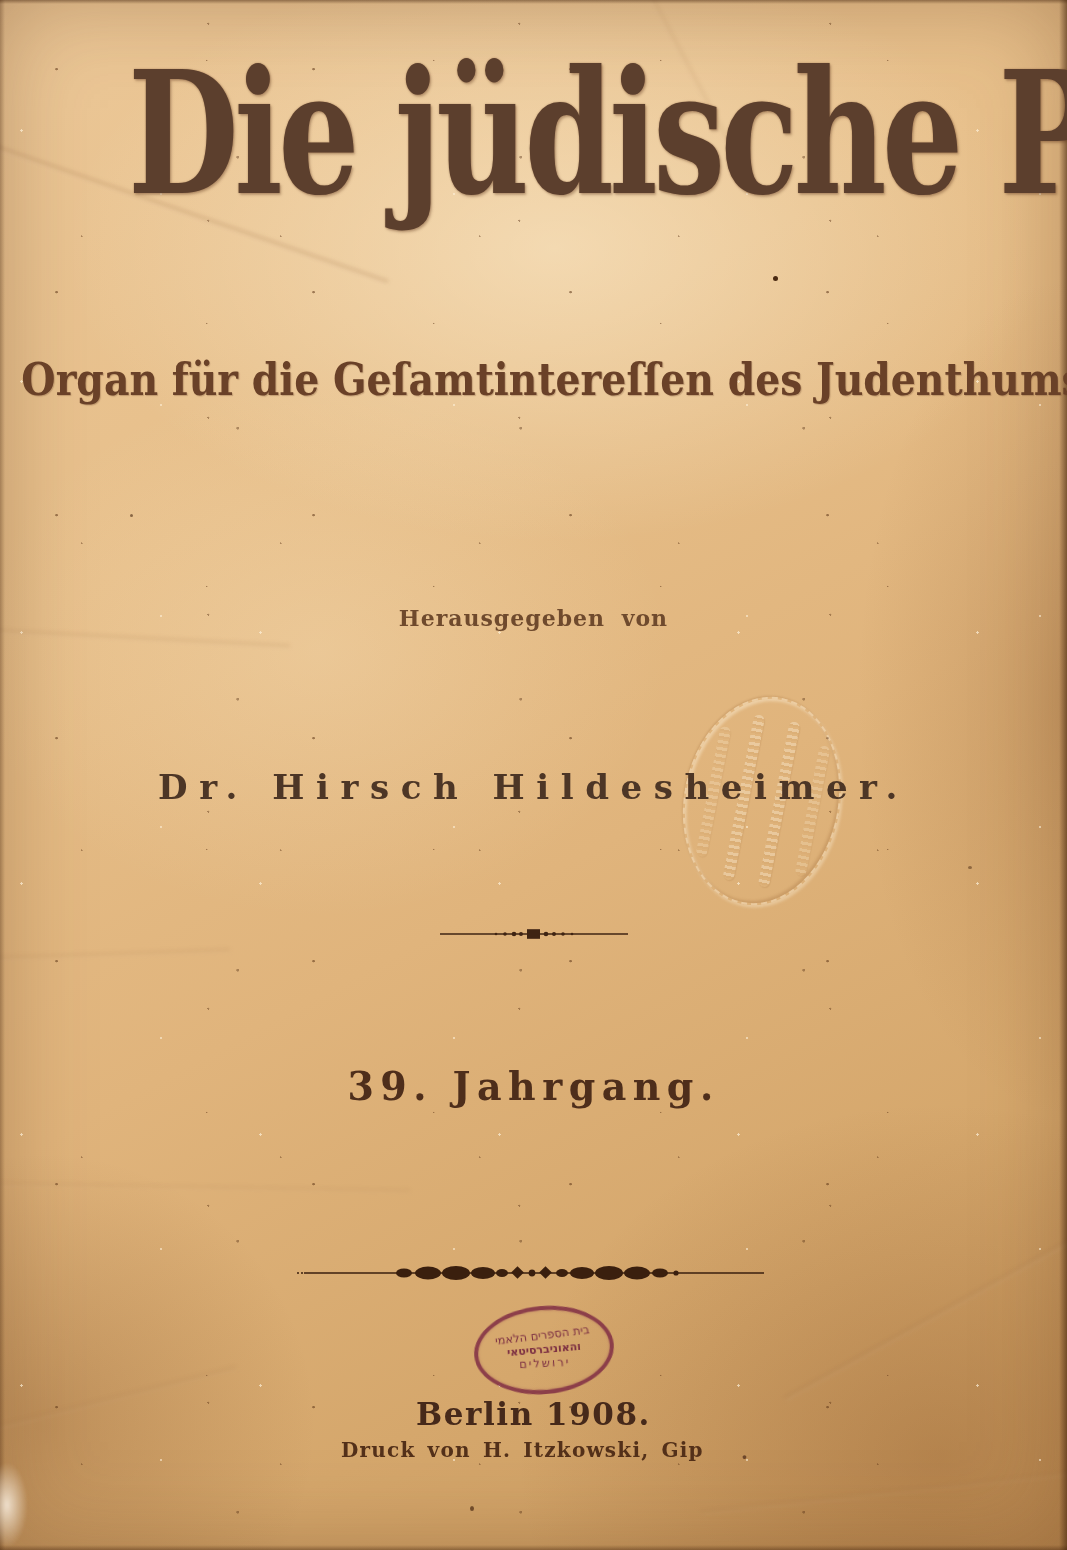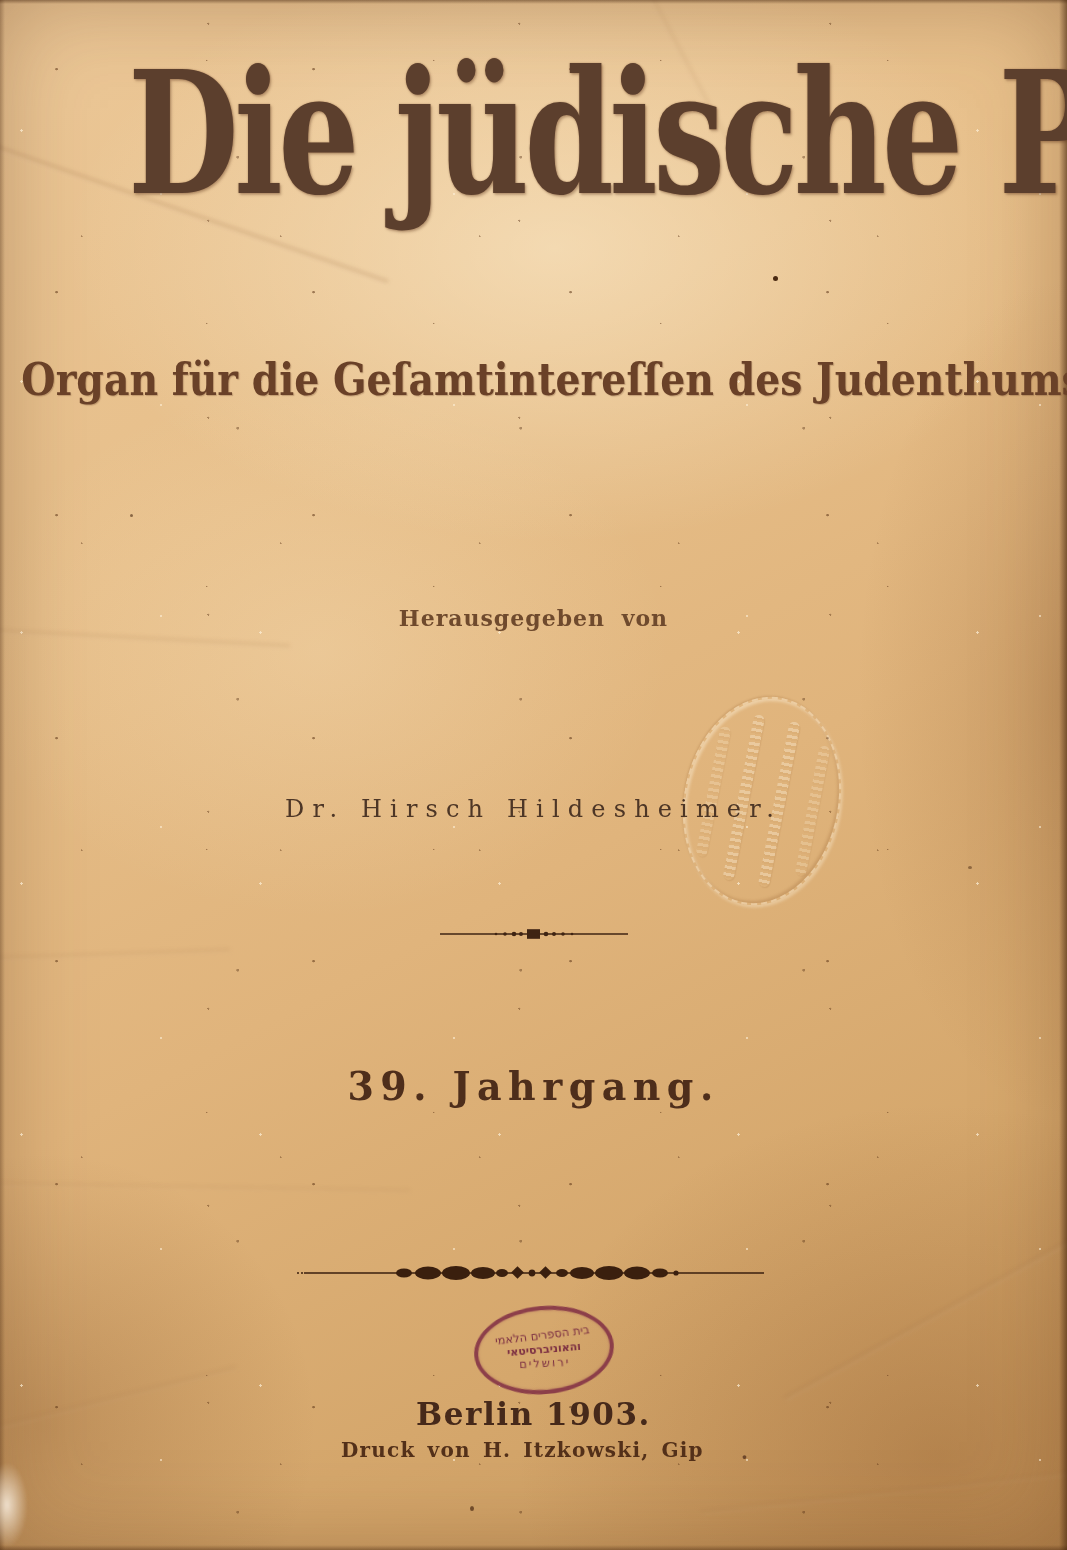--- a/index.html
+++ b/index.html
@@ -72,22 +72,22 @@
   }
   #herausgegeben{
     top:605px;
     font-size:22px;font-weight:bold;
     color:#6f4a2d;
     letter-spacing:1px;
     word-spacing:8px;
     filter:blur(0.3px);
   }
   #editor{
-    top:795px;
-    font-size:24px;font-weight:normal;
+    top:767px;
+    font-size:34px;font-weight:bold;
     color:#4d3626;
     letter-spacing:0.34em;
     filter:blur(0.3px);
   }
   #jahrgang{
     top:1063px;
     font-size:38px;font-weight:bold;
     color:#4e2e1b;
     letter-spacing:0.17em;
     transform:scaleY(1.05);
@@ -245,17 +245,17 @@
       </g>
     </svg>
   </div>
 
   <div id="ink-stamp">
     <div class="hline l1">בית הספרים הלאמי</div>
     <div class="hline l2">והאוניברסיטאי</div>
     <div class="hline l3">ירושלים</div>
   </div>
 
-  <div id="berlin" class="center-line">Berlin 1903.</div>
+  <div id="berlin" class="center-line">Berlin 1908.</div>
   <div id="printer">Druck von H. Itzkowski, Gip</div>
   <div id="printer-dot">.</div>
 
 </div>
 
 </body></html>

